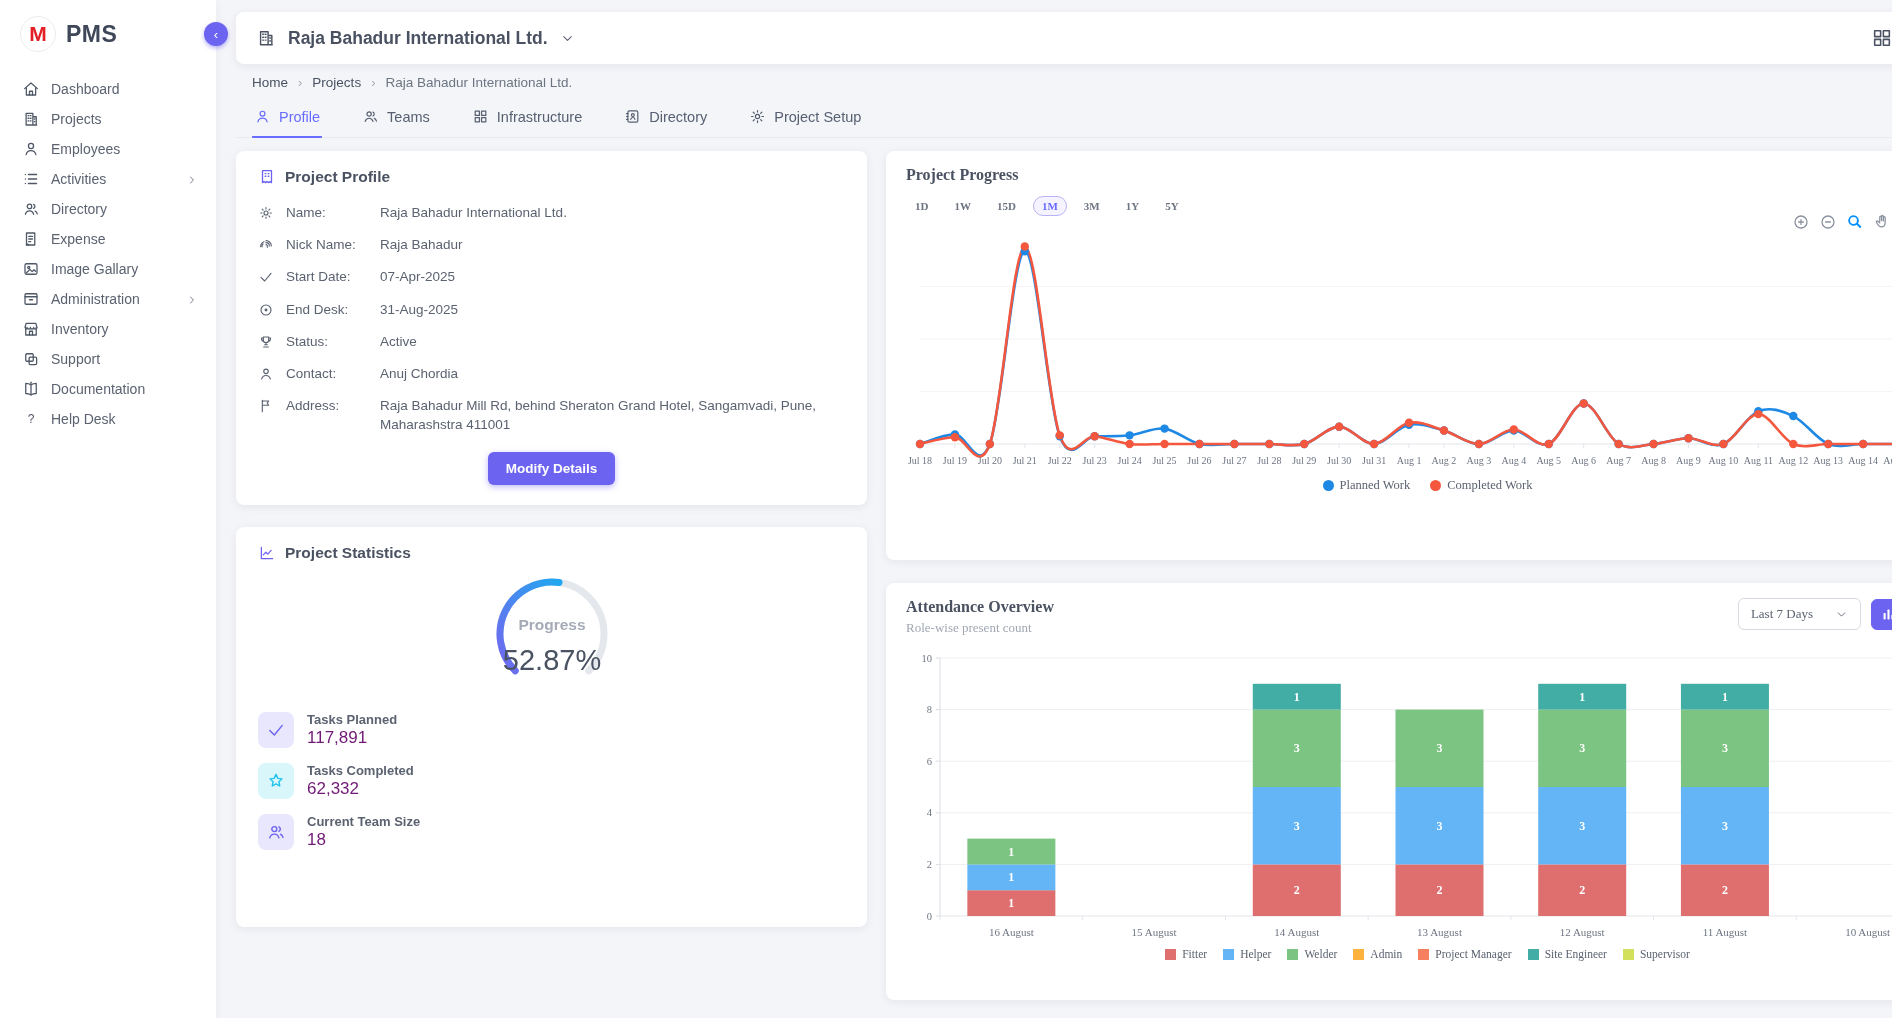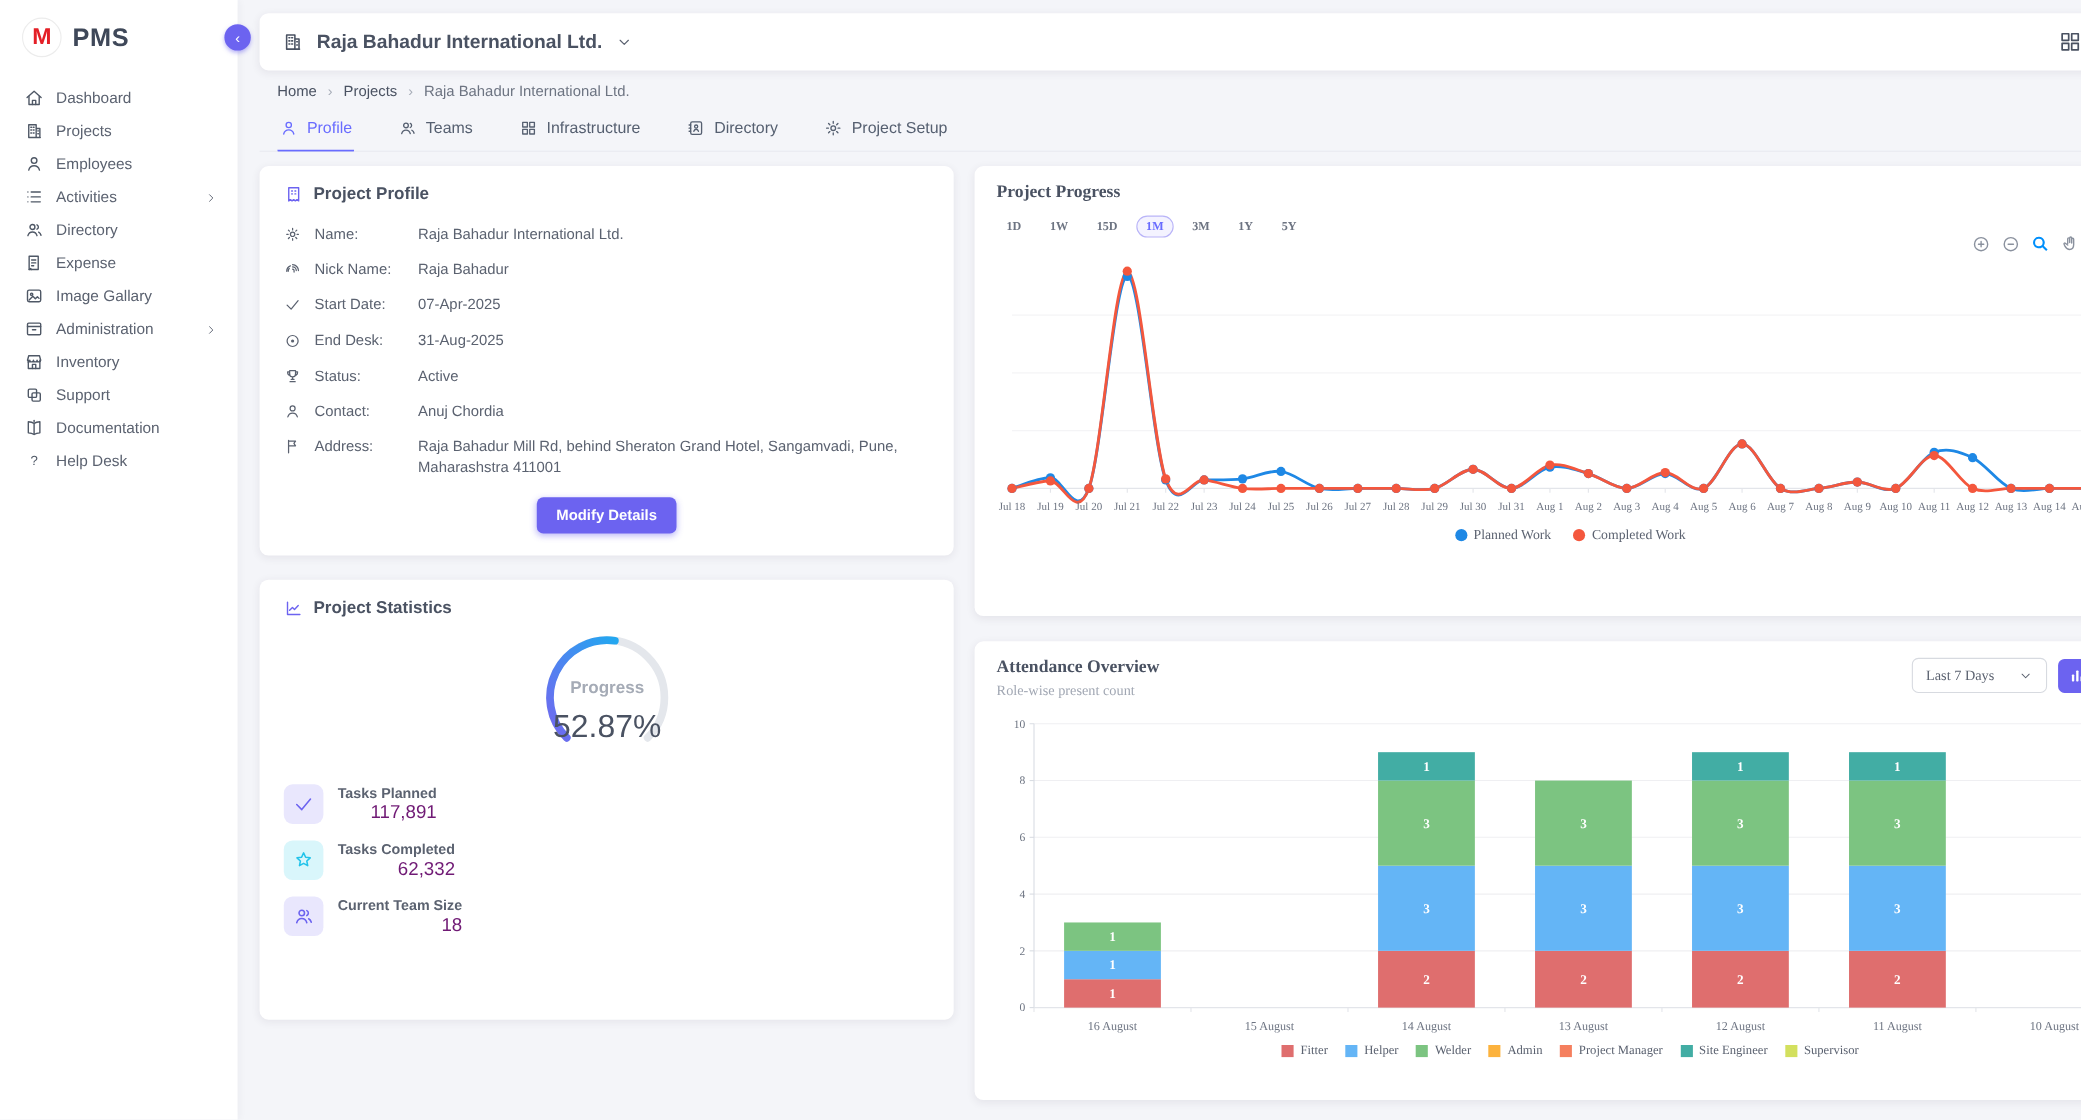--- a/index.html
+++ b/index.html
@@ -65,21 +65,21 @@
   .pf-row .icon svg { width:16px; height:16px; }
   .pf-label { width:82px; flex-shrink:0; }
   .pf-value { flex:1; color:#5b6270; }
   .modify-wrap { text-align:center; margin-top:18px; }
   .modify-btn { background:#6c63f0; color:#fff; border:none; border-radius:6px; padding:9px 18px; font-size:13.5px; font-weight:bold; cursor:pointer; box-shadow:0 2px 6px rgba(108,99,240,.45); font-family:inherit; }
 
   
   .stats-card { padding:17px 22px; height:400px; }
   .gauge-wrap { text-align:center; margin-top:8px; }
   .stat-items { margin-top:26px; display:flex; flex-direction:column; gap:15px; }
-  .stat-item { display:flex; align-items:center; gap:13px;text-align:right; }
+  .stat-item { display:flex; align-items:center; gap:13px; }
   .stat-tile { width:36px; height:36px; border-radius:8px; display:flex; align-items:center; justify-content:center; }
   .stat-tile svg { width:20px; height:20px; }
   .stat-label { font-size:13px; font-weight:bold; color:#5b6270; }
   .stat-value { font-size:17px; color:#701a75; margin-top:1px; }
 
   
   .progress-card { padding:15px 20px 10px; height:409px; position:relative; }
   .chart-title { font-size:16px; font-weight:600; color:#4a5262; }
   .chart-sub { font-size:13px; color:#a1a7b3; margin-top:4px; }
   .ranges { display:flex; align-items:center; gap:8px; margin-top:12px; }

